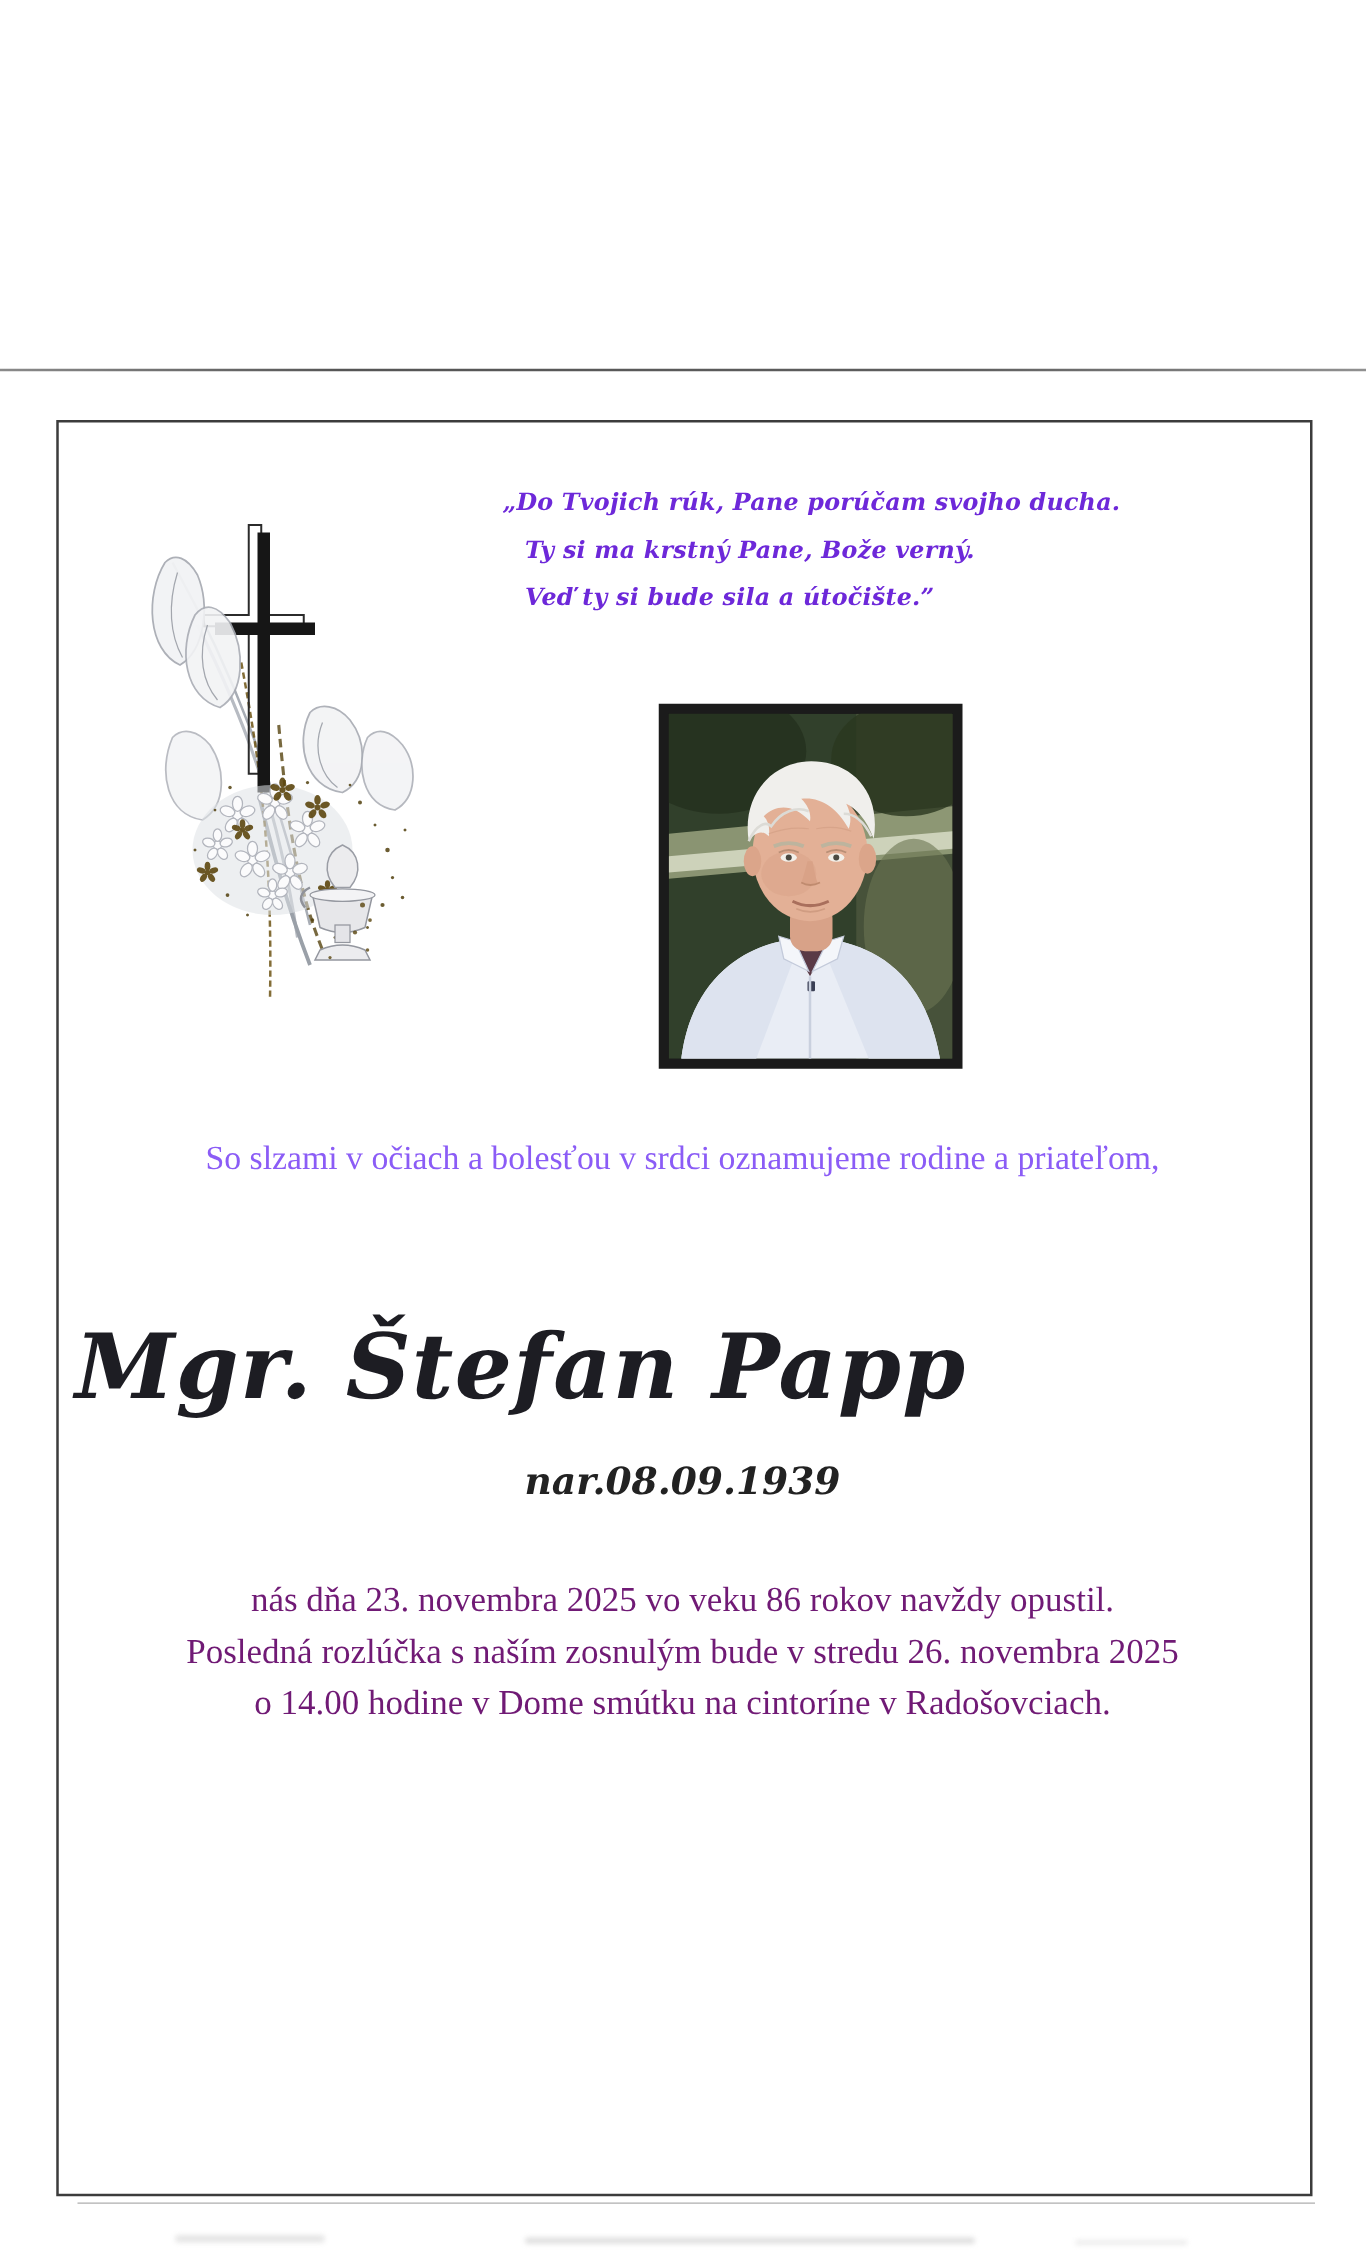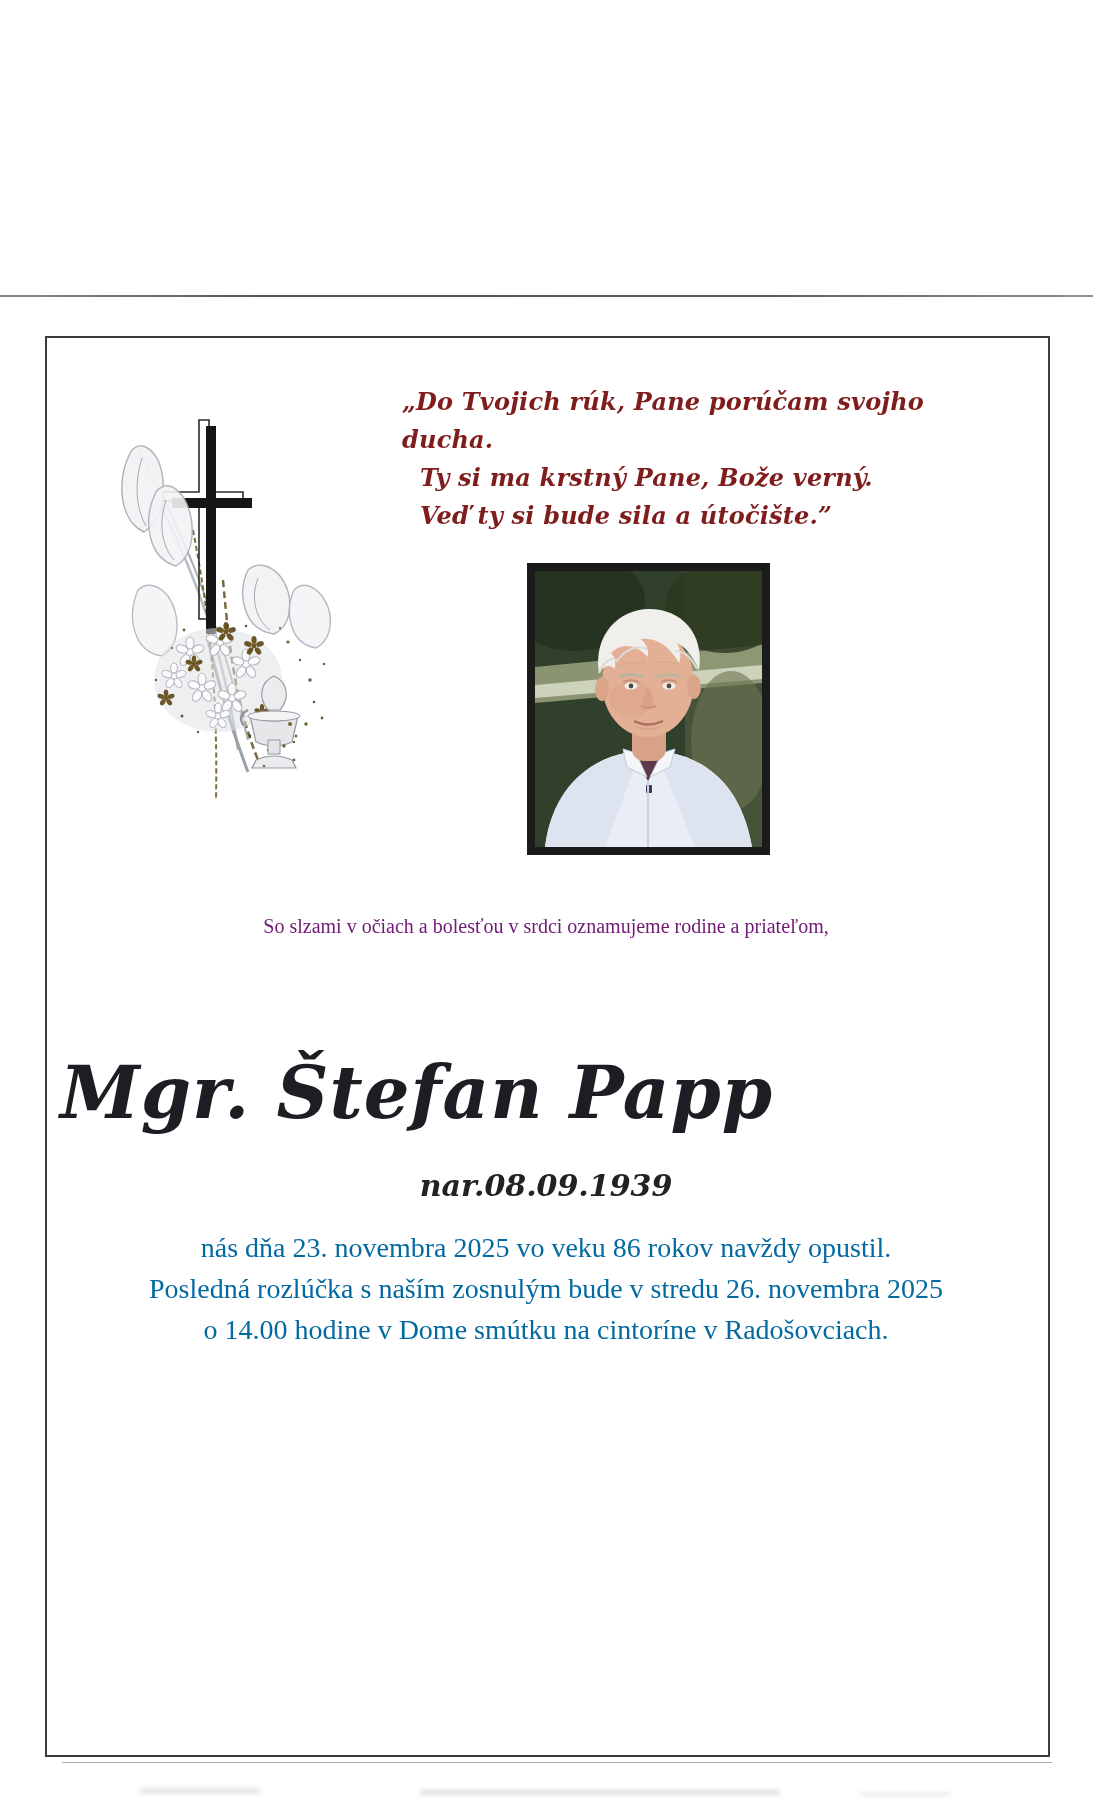--- a/index.html
+++ b/index.html
@@ -23,58 +23,58 @@
   }
   .frame-shadow{
     position:absolute;left:62px;top:1762px;width:990px;height:1px;
     background:#9a9a9a;opacity:.8;
   }
   
   .quote{
     position:absolute;left:402px;top:383px;width:545px;
     font-family:"DejaVu Serif", serif;
     font-style:italic;font-weight:bold;
-    font-size:24px;line-height:38px;color:#7f1d1d;
+    font-size:19px;line-height:38px;color:#6d28d9;
     letter-spacing:.2px;
   }
   .quote .q2{padding-left:18px;}
   .quote .q3{padding-left:18px;}
   
   .decoration{position:absolute;left:98px;top:380px;width:268px;height:445px;}
   
   .photo-frame{
     position:absolute;left:527px;top:563px;width:243px;height:292px;
     background:#1b1b1b;
     box-sizing:border-box;
     padding:8px;
   }
   .photo-frame svg{display:block;width:100%;height:100%;}
   
   .announcement{
     position:absolute;left:60px;top:908px;width:972px;
-    text-align:center;font-size:20px;line-height:36px;color:#701a75;
+    text-align:center;font-size:27px;line-height:36px;color:#8b5cf6;
   }
   .deceased-name{
     position:absolute;left:60px;top:1038px;width:972px;
     text-align:left;
     font-family:"DejaVu Serif", serif;
     font-style:italic;font-weight:bold;
     font-size:72px;line-height:110px;color:#1d1d23;
     letter-spacing:1px;
   }
   .birth-date{
     position:absolute;left:60px;top:1168px;width:972px;
     text-align:center;
     font-family:"DejaVu Serif", serif;
     font-style:italic;font-weight:bold;
     font-size:30px;color:#222;
   }
   .details{
-    position:absolute;left:60px;top:1227px;width:972px;
-    text-align:center;font-size:28px;line-height:41px;color:#0369a1;
+    position:absolute;left:60px;top:1260px;width:972px;
+    text-align:center;font-size:28px;line-height:41px;color:#701a75;
   }
   .closing{
     position:absolute;left:60px;top:1492px;width:972px;
     text-align:center;font-size:28px;color:#2d2d2d;
   }
   .footer-row{
     position:absolute;left:58px;top:1722px;width:978px;
     display:flex;justify-content:space-between;align-items:flex-end;
     font-size:23px;color:#1e1e1e;
   }

